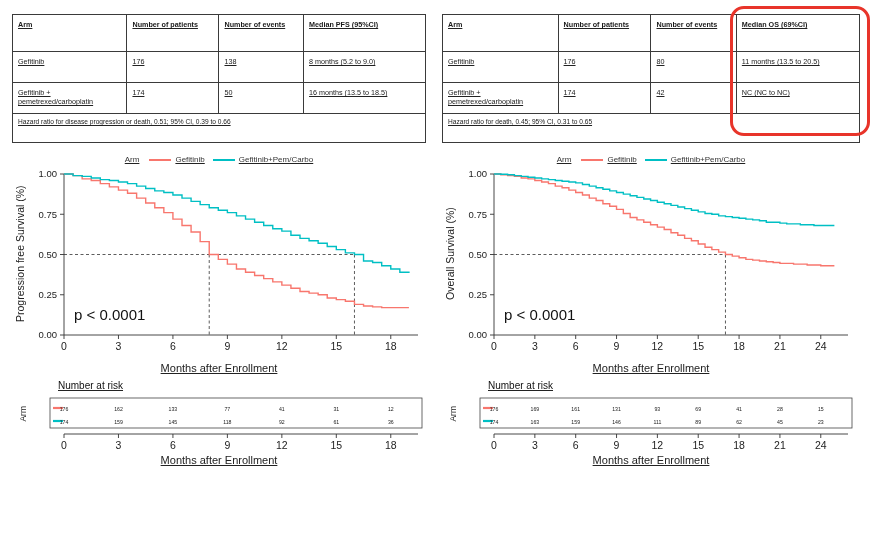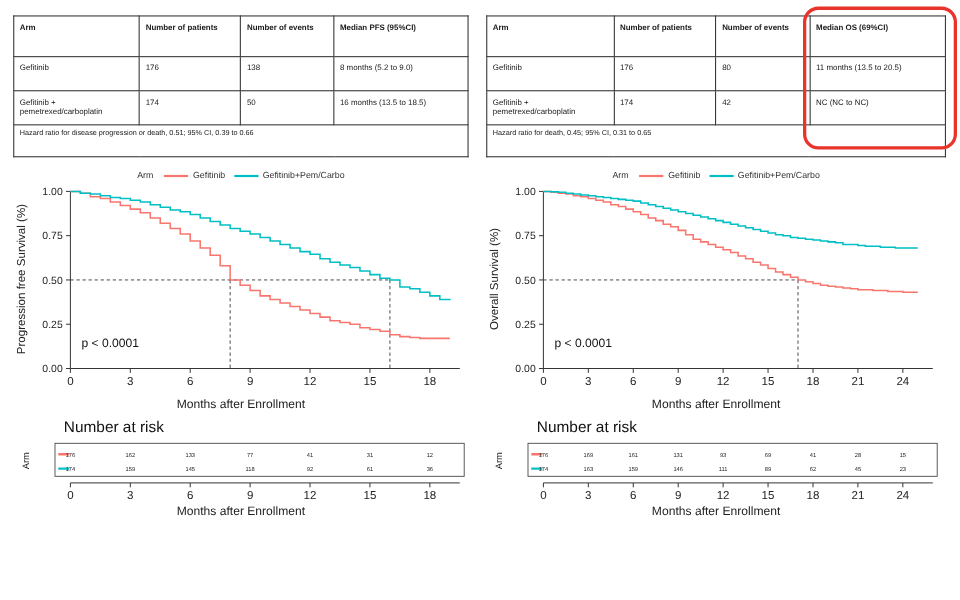--- a/index.html
+++ b/index.html
@@ -13,20 +13,21 @@
   }
   .page {
     position:absolute; inset:0;
     display:flex;
     flex-direction:row;
   }
   .panel {
     position:relative;
     width:436px; height:545px;
     box-sizing:border-box;
+    text-decoration:underline;
   }
   .panel.left { padding:14px 10px 0 12px; }
   .panel.right { padding:14px 12px 0 6px; }
 
   
   table.summary {
     border-collapse:collapse;
     width:100%;
     font-size:7.2px;
     table-layout:fixed;
@@ -92,27 +93,27 @@
     display:flex; align-items:center; justify-content:center;
   }
   .axis-title-x {
     text-align:center;
     font-size:11px;
     color:#222;
     margin-top:1px;
   }
   .pvalue {
     position:absolute;
-    font-size:11px;
+    font-size:15px;
     color:#111;
   }
 
   
   .risk-title {
-    font-size:14px;
+    font-size:10px;
     color:#111;
     margin:6px 0 1px 46px;
   }
   .risk-wrap { position:relative; }
   .risk-arm-label {
     position:absolute;
     left:6px;
     top:14px;
     writing-mode:vertical-rl;
     transform:rotate(180deg);

